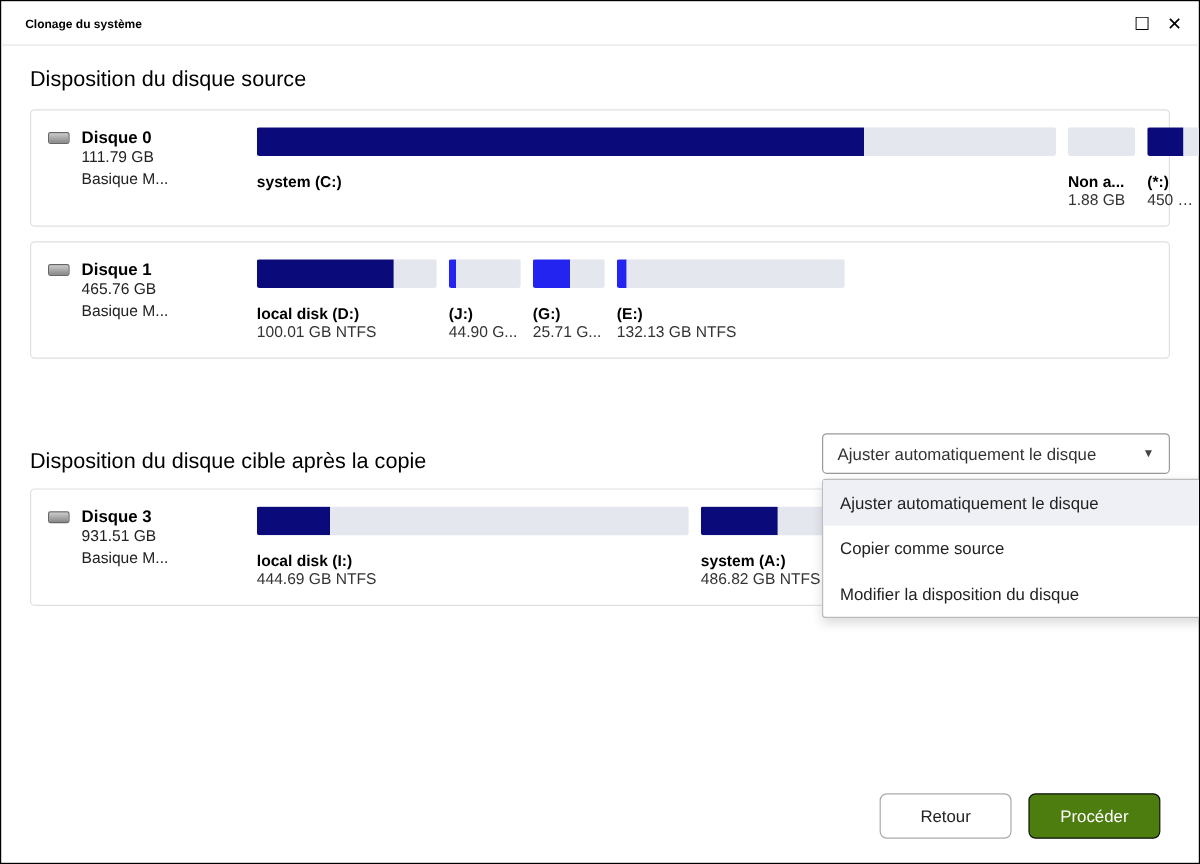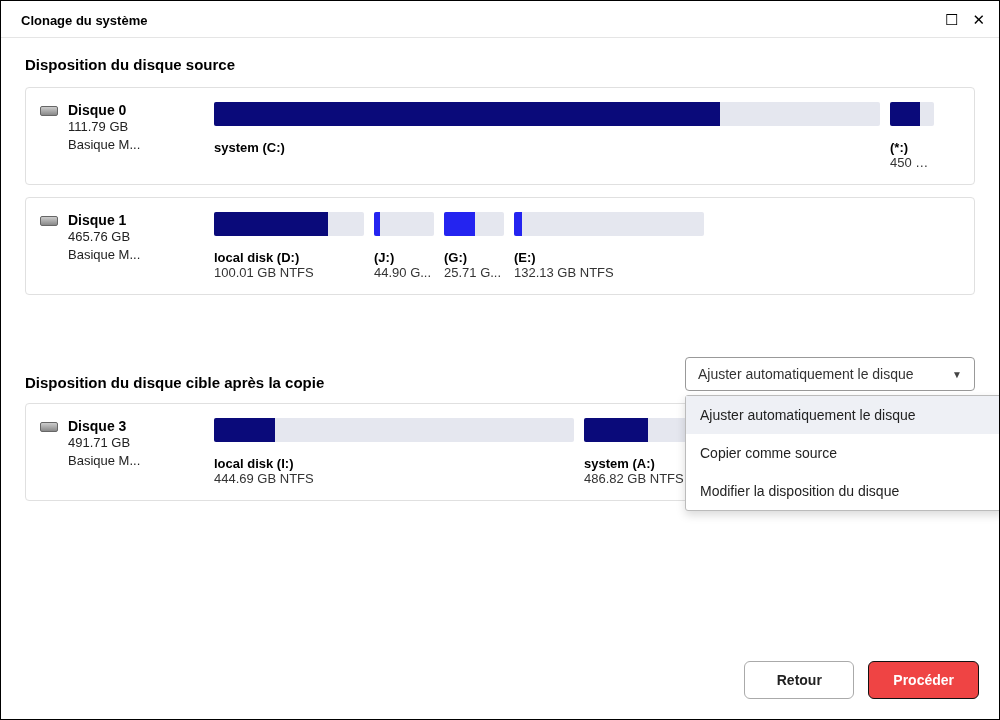--- a/index.html
+++ b/index.html
@@ -1,46 +1,46 @@
 <!DOCTYPE html>
 <html><head>
 <meta charset="utf-8">
 <style>
 * { box-sizing: border-box; margin: 0; padding: 0; font-family: "Segoe UI", Arial, sans-serif; }
 body { width: 1000px; height: 720px; border: 1px solid #000; background: #fff; overflow: hidden; position: relative; }
 .titlebar { display: flex; align-items: center; justify-content: space-between; padding: 10px 14px 8px 20px; border-bottom: 1px solid #e5e5e5; }
-.titlebar h1 { font-size: 13px; font-weight: 600; }
+.titlebar h1 { font-size: 10px; font-weight: 600; }
 .win-controls { display: flex; gap: 14px; }
 .win-controls span { font-size: 15px; cursor: default; }
 .content { padding: 18px 24px 0 24px; }
-.section-title { font-size: 15px; font-weight: 700; margin-bottom: 14px; }
+.section-title { font-size: 18px; font-weight: 400; margin-bottom: 14px; }
 .disk-card { border: 1px solid #e0e0e0; border-radius: 4px; padding: 14px 16px 14px 14px; display: flex; gap: 18px; margin-bottom: 12px; }
 .disk-info { width: 120px; flex-shrink: 0; display: flex; align-items: flex-start; gap: 10px; }
 .disk-icon { width: 18px; height: 10px; background: linear-gradient(#ccc,#888); border: 1px solid #666; border-radius: 2px; margin-top: 4px; flex-shrink: 0; }
 .disk-meta .disk-name { font-size: 14px; font-weight: 700; }
 .disk-meta .disk-size, .disk-meta .disk-type { font-size: 13px; color: #222; line-height: 1.4; white-space: nowrap; overflow: hidden; text-overflow: ellipsis; max-width: 88px; }
 .partitions { flex: 1; display: flex; gap: 10px; align-items: flex-start; margin-left: 36px; }
 .part { display: flex; flex-direction: column; overflow: hidden; }
 .bar { height: 24px; background: #e5e7ef; border-radius: 2px; position: relative; overflow: hidden; }
 .bar .fill { position: absolute; left: 0; top: 0; bottom: 0; }
 .navy { background: #0a0a7a; }
 .blue { background: #2424f0; }
 .p-label { font-size: 13px; font-weight: 700; margin-top: 14px; white-space: nowrap; overflow: hidden; text-overflow: ellipsis; }
 .p-sub { font-size: 13px; color: #333; white-space: nowrap; overflow: hidden; text-overflow: ellipsis; }
 .target-header { display: flex; align-items: flex-end; justify-content: space-between; margin-top: 22px; margin-bottom: 12px; }
 .dropdown-wrap { position: relative; margin-top: 40px; }
 .dropdown-btn { width: 290px; height: 34px; border: 1px solid #999; border-radius: 4px; background: #fff; padding: 0 12px; display: flex; align-items: center; justify-content: space-between; font-size: 14px; color: #333; cursor: default; }
 .caret { font-size: 10px; color: #444; }
 .dropdown-menu { position: absolute; top: 38px; left: 0; width: 320px; background: #fff; border: 1px solid #bbb; border-radius: 3px; box-shadow: 0 4px 10px rgba(0,0,0,0.15); z-index: 10; }
 .dropdown-item { padding: 11px 14px; font-size: 14px; color: #222; }
 .dropdown-item.sel { background: #eef0f5; }
-.footer { position: absolute; bottom: 20px; right: 20px; display: flex; gap: 14px; font-weight: bold; }
+.footer { position: absolute; bottom: 20px; right: 32px; display: flex; gap: 14px; }
 .btn { height: 38px; min-width: 110px; border-radius: 6px; font-size: 14px; display: flex; align-items: center; justify-content: center; padding: 0 24px; }
 .btn-secondary { background: #fff; border: 1px solid #aaa; color: #222; }
-.btn-primary { background: #ef4444; border: 1px solid #111; color: #fff; }
+.btn-primary { background: #4d7c0f; border: 1px solid #111; color: #fff; }
 </style>
 </head>
 <body>
 
 <div class="titlebar">
   <h1>Clonage du système</h1>
   <div class="win-controls">
     <span>☐</span>
     <span>✕</span>
   </div>
@@ -58,20 +58,27 @@
         <div class="disk-size">111.79 GB</div>
         <div class="disk-type">Basique M...</div>
       </div>
     </div>
     <div class="partitions">
       <div class="part" style="width:666px">
         <div class="bar">
             <div class="fill navy" style="width:76%"></div>
           </div>
         <div class="p-label">system (C:)</div>
+      </div>
+      <div class="part" style="width:56px">
+        <div class="bar">
+            <div class="fill navy" style="width:0%"></div>
+          </div>
+        <div class="p-label">Non a...</div>
+        <div class="p-sub">1.88 GB</div>
       </div>
       <div class="part" style="width:44px">
         <div class="bar">
             <div class="fill navy" style="width:68%"></div>
           </div>
         <div class="p-label">(*:)</div>
         <div class="p-sub">450 M...</div>
       </div>
     </div>
   </div>
@@ -130,21 +137,21 @@
         <div class="dropdown-item">Modifier la disposition du disque</div>
       </div>
     </div>
   </div>
 
   <div class="disk-card">
     <div class="disk-info">
       <div class="disk-icon"></div>
       <div class="disk-meta">
         <div class="disk-name">Disque 3</div>
-        <div class="disk-size">491.71 GB</div>
+        <div class="disk-size">931.51 GB</div>
         <div class="disk-type">Basique M...</div>
       </div>
     </div>
     <div class="partitions">
       <div class="part" style="width:360px">
         <div class="bar">
             <div class="fill navy" style="width:17%"></div>
           </div>
         <div class="p-label">local disk (I:)</div>
         <div class="p-sub">444.69 GB NTFS</div>

